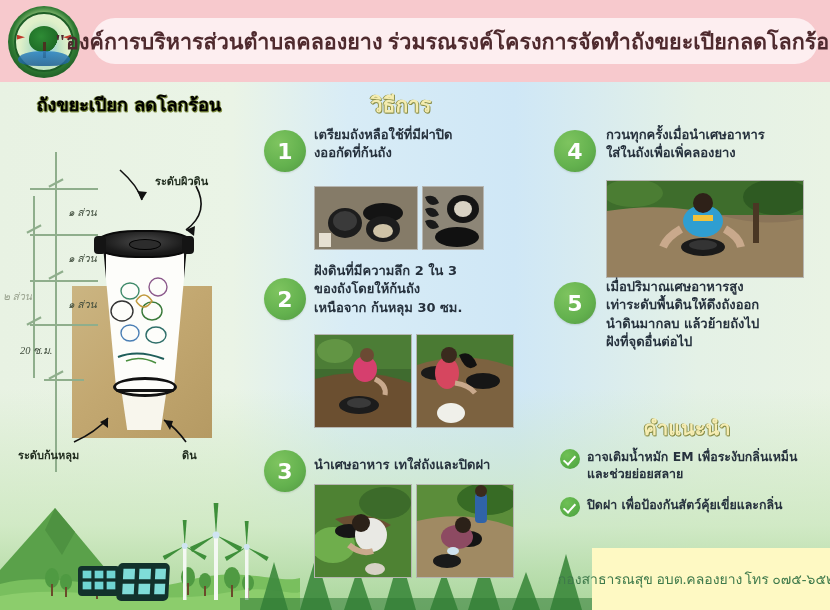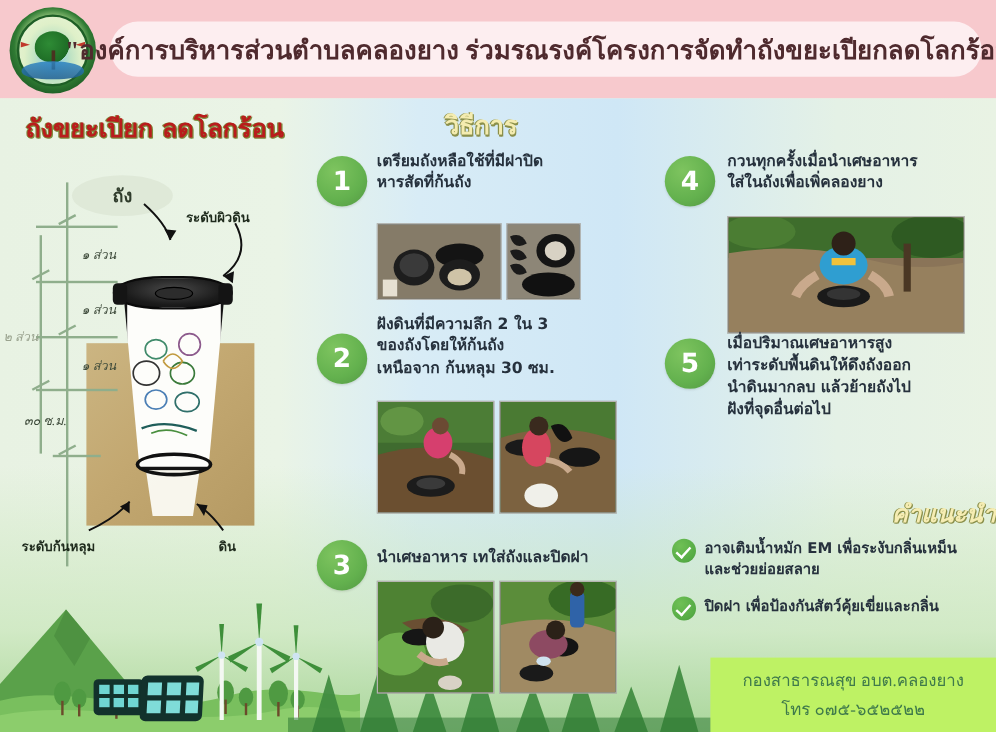--- a/index.html
+++ b/index.html
@@ -65,33 +65,33 @@
     position:absolute;left:0;top:82px;width:830px;height:528px;
     background:
       linear-gradient(180deg, rgba(255,255,255,0) 58%, rgba(205,232,192,.85) 84%, rgba(168,213,150,.95) 100%),
       linear-gradient(90deg,#e8f2e3 0%,#eaf4e6 28%,#d8ecf6 42%,#cfe7f6 62%,#e4f1e6 84%,#e9f3e4 100%);
   }
 
   
   .left-panel{position:absolute;left:0;top:82px;width:258px;height:528px;}
   .left-title{
     position:absolute;left:0;top:8px;width:258px;text-align:center;
-    font-size:21px;font-weight:bold;color:#b91c1c;
+    font-size:18px;font-weight:bold;color:#000000;
     text-shadow:1px 1px 0 #7d8c3d,-1px 0 0 #7d8c3d,0 1px 0 #7d8c3d;
     white-space:nowrap;
   }
 
   .diagram{position:absolute;left:0;top:52px;width:258px;height:380px;}
   
   .ruler-v{position:absolute;left:55px;top:18px;width:2px;height:320px;background:#8fae8c;}
   .ruler-v2{position:absolute;left:33px;top:62px;width:2px;height:182px;background:#8fae8c;}
   .tick{position:absolute;height:2px;background:#8fae8c;}
   .tick-s{position:absolute;width:16px;height:2px;background:#8fae8c;transform:rotate(-28deg);}
   .meas{position:absolute;font-size:10.5px;color:#3d4a3a;font-style:italic;white-space:nowrap;font-family:Liberation Serif, serif;}
-  .meas-2{position:absolute;font-size:10.5px;color:#9aa38f;font-style:italic;white-space:nowrap;font-family:"Liberation Serif",serif;}
+  .meas-2{position:absolute;font-size:10.5px;color:#9aa38f;font-style:italic;white-space:nowrap;font-family:"Liberation Serif",serif;margin-top:16px;}
 
   
   .soil{
     position:absolute;left:72px;top:152px;width:140px;height:152px;
     background:linear-gradient(135deg,#cbb582 0%,#c3a871 45%,#b59a63 100%);
   }
   
   .bucket-body{
     position:absolute;left:103px;top:112px;width:78px;height:140px;
     background:#fdfdfa;border:3px solid #141414;border-radius:4px 4px 0 0;
@@ -138,24 +138,23 @@
   .mid-col{position:absolute;left:258px;top:82px;width:286px;height:528px;}
   .howto-title{
     position:absolute;left:0;top:6px;width:286px;text-align:center;
     font-size:21px;font-weight:bold;color:#f4ecb0;
     text-shadow:1px 1px 0 #8a8f4a,-1px 0 0 #8a8f4a,0 1px 0 #8a8f4a;
   }
 
   
   .right-col{position:absolute;left:544px;top:82px;width:286px;height:528px;}
   .advice-title{
-    position:absolute;left:0;top:330px;width:286px;text-align:right;
+    position:absolute;left:0;top:330px;width:286px;text-align:center;
     font-size:20px;font-weight:bold;color:#f6edb3;
     text-shadow:1px 1px 0 #8a8f4a,-1px 0 0 #8a8f4a,0 1px 0 #8a8f4a;
-    font-style:italic;
   }
 
   
   .step{position:absolute;display:block;}
   .badge{
     position:absolute;width:42px;height:42px;border-radius:50%;
     background:radial-gradient(circle at 35% 30%,#7ec45f 0%,#63b14e 60%,#539743 100%);
     color:#ffffff;font-size:22px;font-weight:bold;
     display:flex;align-items:center;justify-content:center;
     box-shadow:0 1px 2px rgba(0,0,0,.12);
@@ -179,21 +178,21 @@
   }
   .check:after{
     content:"";position:absolute;left:6px;top:3.5px;width:5px;height:10px;
     border:solid #fff;border-width:0 2.4px 2.4px 0;transform:rotate(42deg);
   }
   .advice-text{font-size:12.4px;font-weight:bold;color:#26313d;line-height:1.4;}
 
   
   .footer-pill{
     position:absolute;left:592px;top:548px;width:238px;height:62px;
-    background:#bef264;display:flex;flex-direction:column;
+    background:#fef9c3;display:flex;flex-direction:row;
     align-items:center;justify-content:center;gap:2px;
   }
   .footer-line{
     font-family:"Liberation Serif","DejaVu Serif",serif;
     font-size:14px;color:#3f7a4b;white-space:nowrap;
   }
 </style>
 </head>
 <body>
 
@@ -325,21 +324,21 @@
       <div class="tick-s" style="left:48px;top:48px;"></div>
       <div class="tick-s" style="left:26px;top:94px;"></div>
       <div class="tick-s" style="left:48px;top:140px;"></div>
       <div class="tick-s" style="left:26px;top:186px;"></div>
       <div class="tick-s" style="left:48px;top:240px;"></div>
 
       <div class="meas" style="left:68px;top:70px;">๑ ส่วน</div>
       <div class="meas" style="left:68px;top:116px;">๑ ส่วน</div>
       <div class="meas" style="left:68px;top:162px;">๑ ส่วน</div>
       <div class="meas-2" style="left:3px;top:138px;">๒ ส่วน</div>
-      <div class="meas" style="left:20px;top:208px;">๓๐ ซ.ม.</div>
+      <div class="meas" style="left:20px;top:208px;">20 ซ.ม.</div>
 
       <div class="bucket-bottom"></div>
       <div class="bucket-body">
         <svg viewBox="0 0 78 140" style="position:absolute;inset:0;width:100%;height:100%;">
           <g fill="none" stroke-width="1.4">
             <ellipse cx="24" cy="42" rx="9" ry="8" stroke="#3f8a6a"></ellipse>
             <ellipse cx="52" cy="38" rx="9" ry="9" stroke="#8c5a8c"></ellipse>
             <ellipse cx="16" cy="62" rx="11" ry="10" stroke="#333"></ellipse>
             <ellipse cx="46" cy="62" rx="10" ry="9" stroke="#3a7a3a"></ellipse>
             <path d="M30,52 q8,-12 16,0 q-8,12 -16,0" stroke="#c19a3f"></path>
@@ -350,21 +349,20 @@
           </g>
         </svg>
       </div>
       <div class="bucket-cut"></div>
       <div class="bucket-lid">
         <div class="lid-knob"></div>
         <div class="lid-earL"></div>
         <div class="lid-earR"></div>
       </div>
 
-      <div class="bubble">ถัง</div>
       <div class="dlabel" style="left:155px;top:38px;">ระดับผิวดิน</div>
       <div class="dlabel" style="left:18px;top:312px;">ระดับก้นหลุม</div>
       <div class="dlabel" style="left:182px;top:312px;">ดิน</div>
 
       <svg style="position:absolute;inset:0;width:258px;height:380px;pointer-events:none;">
         <path class="arrow" d="M120,36 q18,16 22,30" marker-end=""></path>
         <path d="M142,66 l-5,-9 l10,1 z" fill="#111"></path>
         <path class="arrow" d="M196,52 q14,26 -10,44"></path>
         <path d="M186,96 l9,-4 l-1,10 z" fill="#111"></path>
         <path class="arrow" d="M74,308 q22,-10 34,-24"></path>
@@ -374,21 +372,21 @@
       </svg>
     </div>
   </div>
 
   <div class="mid-col">
     <div class="howto-title">วิธีการ</div>
 
     <div class="step">
       <div class="badge" style="left:6px;top:48px;">1</div>
       <div class="step-text" style="left:56px;top:44px;width:224px;white-space:pre-line;">เตรียมถังหลือใช้ที่มีฝาปิด
-หารสัดที่ก้นถัง</div>
+งออกัดที่ก้นถัง</div>
       <div class="photo" style="left:56px;top:104px;width:102px;height:62px;">
         <svg viewBox="0 0 102 62" class="ph-inner">
             <rect width="102" height="62" fill="#857b68"></rect>
             <ellipse cx="30" cy="36" rx="17" ry="15" fill="#1d1d1d"></ellipse>
             <ellipse cx="30" cy="34" rx="12" ry="10" fill="#3a3a3a"></ellipse>
             <ellipse cx="68" cy="26" rx="20" ry="10" fill="#141414"></ellipse>
             <ellipse cx="68" cy="42" rx="17" ry="13" fill="#1d1d1d"></ellipse>
             <ellipse cx="68" cy="44" rx="10" ry="7" fill="#cfc3a7"></ellipse>
             <rect x="4" y="46" width="12" height="14" fill="#e6e0d2"></rect>
           </svg>

